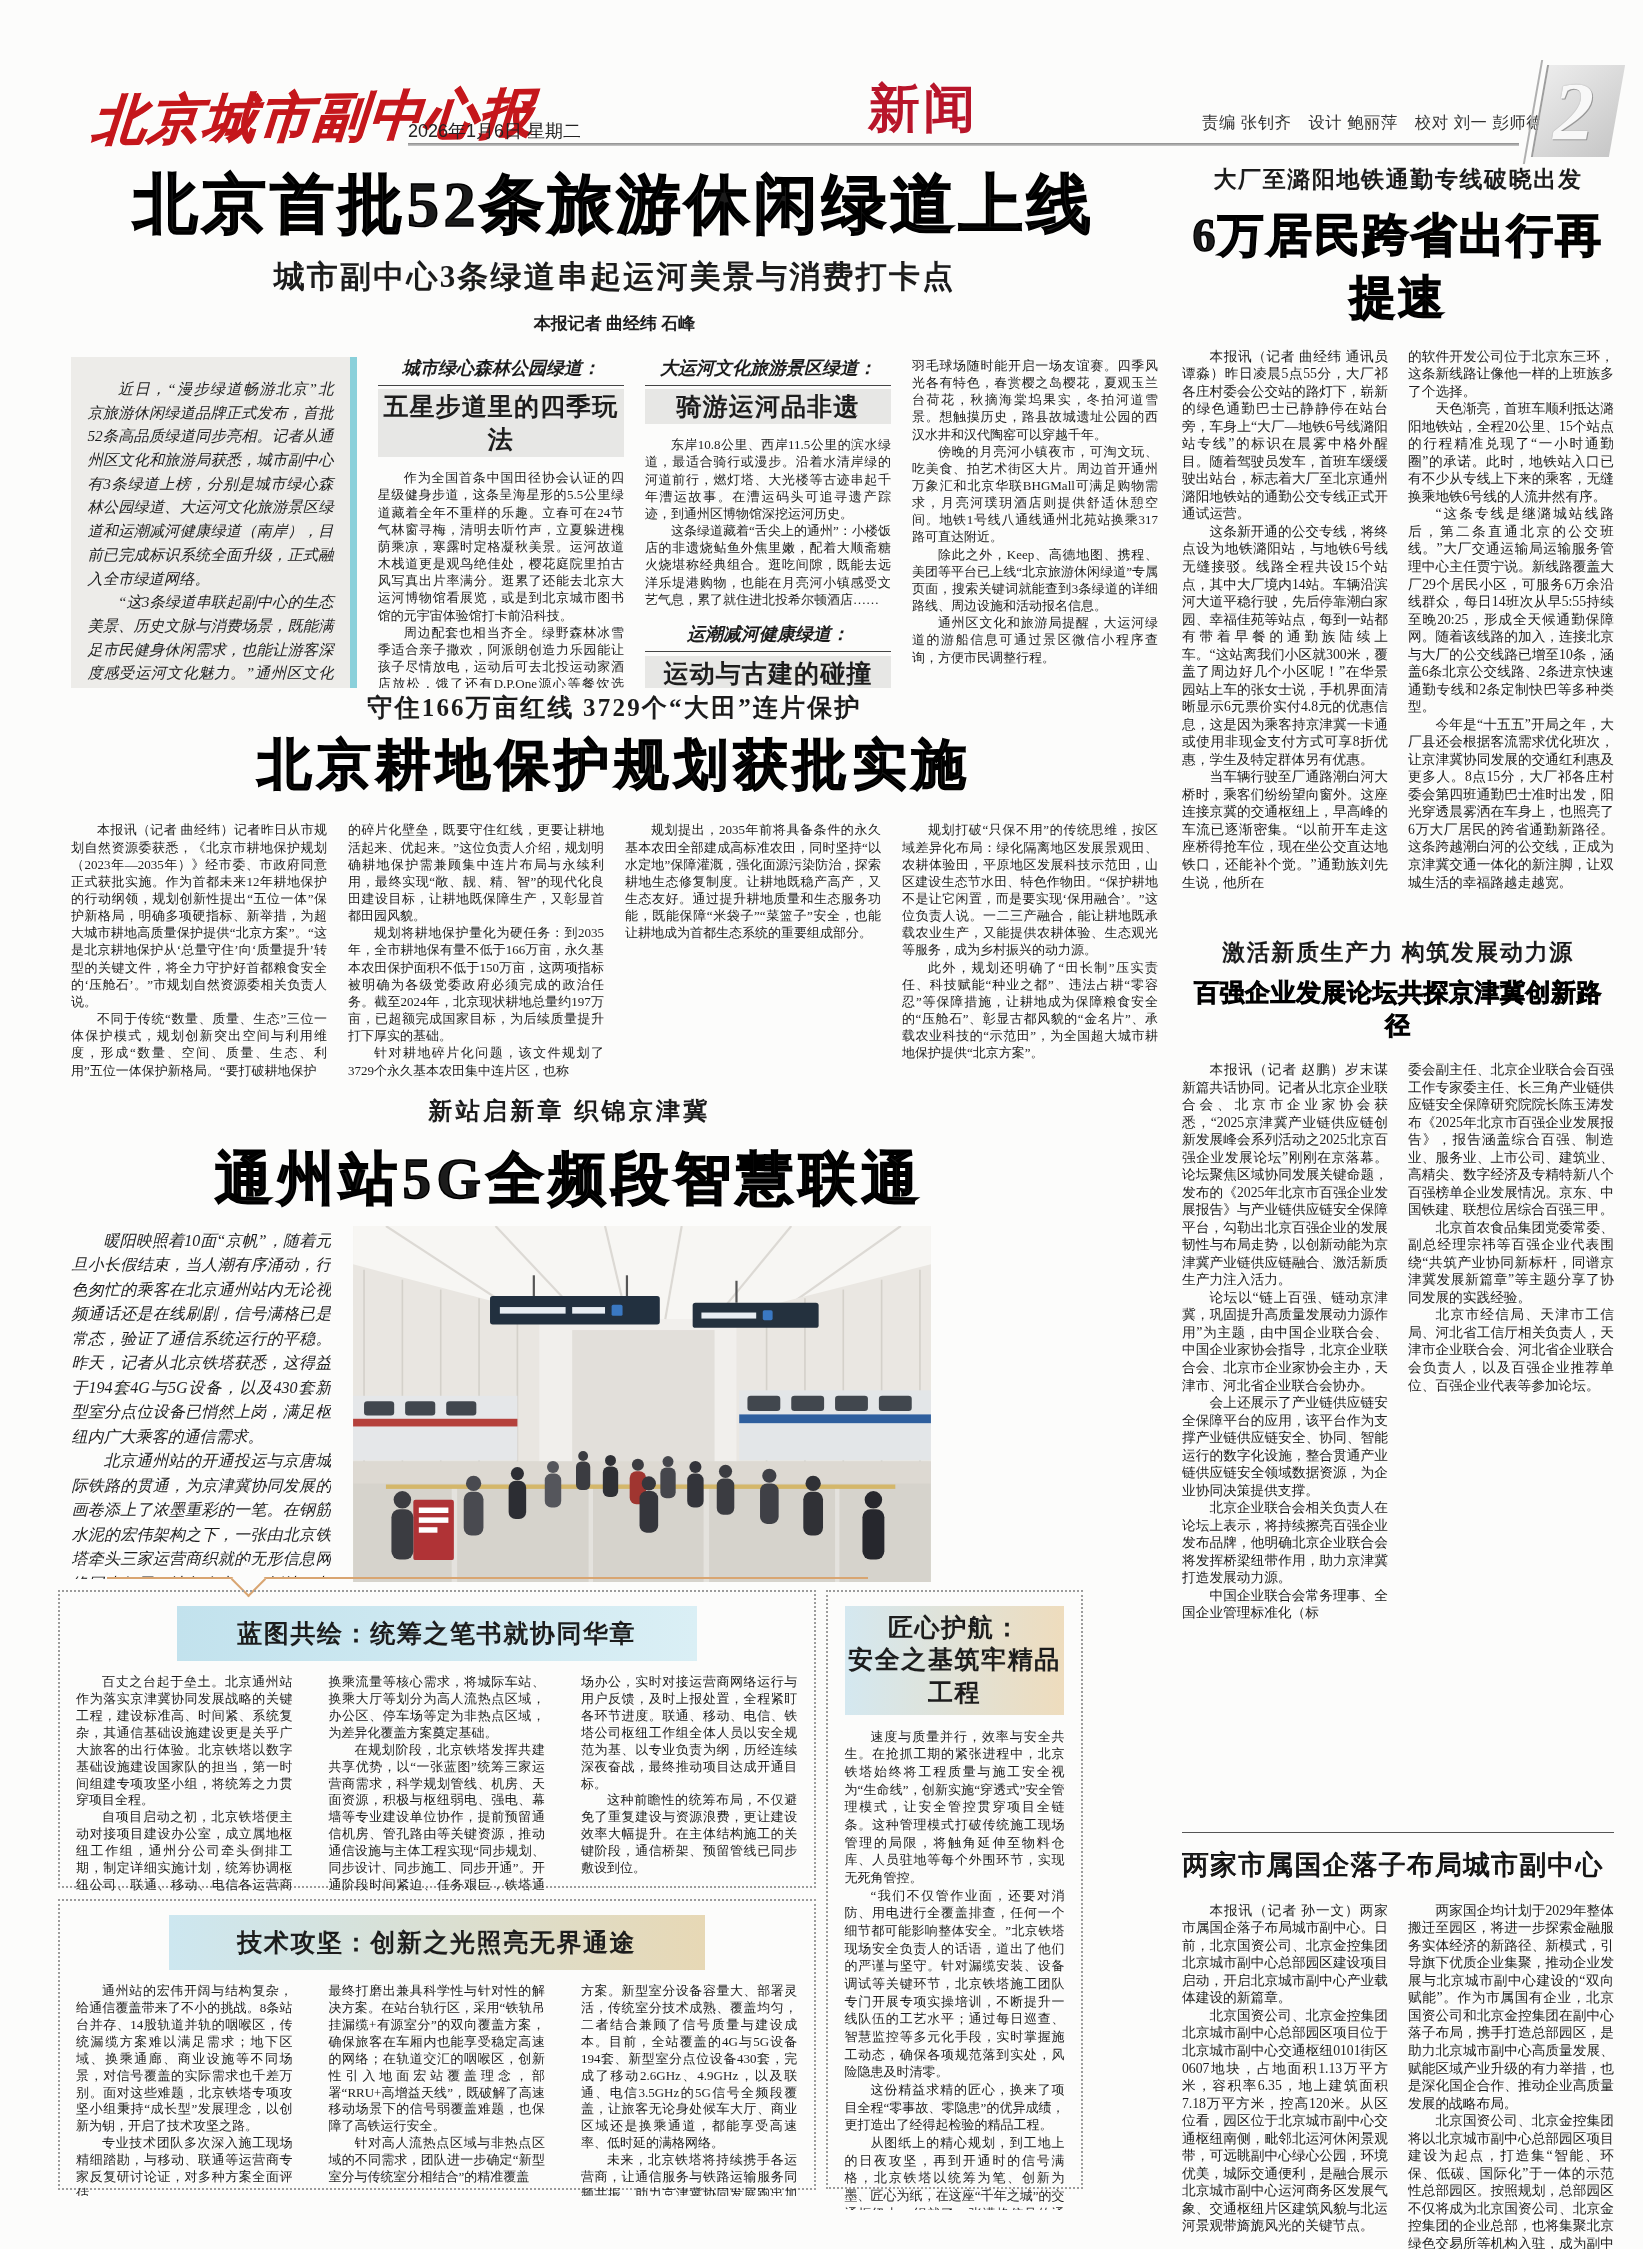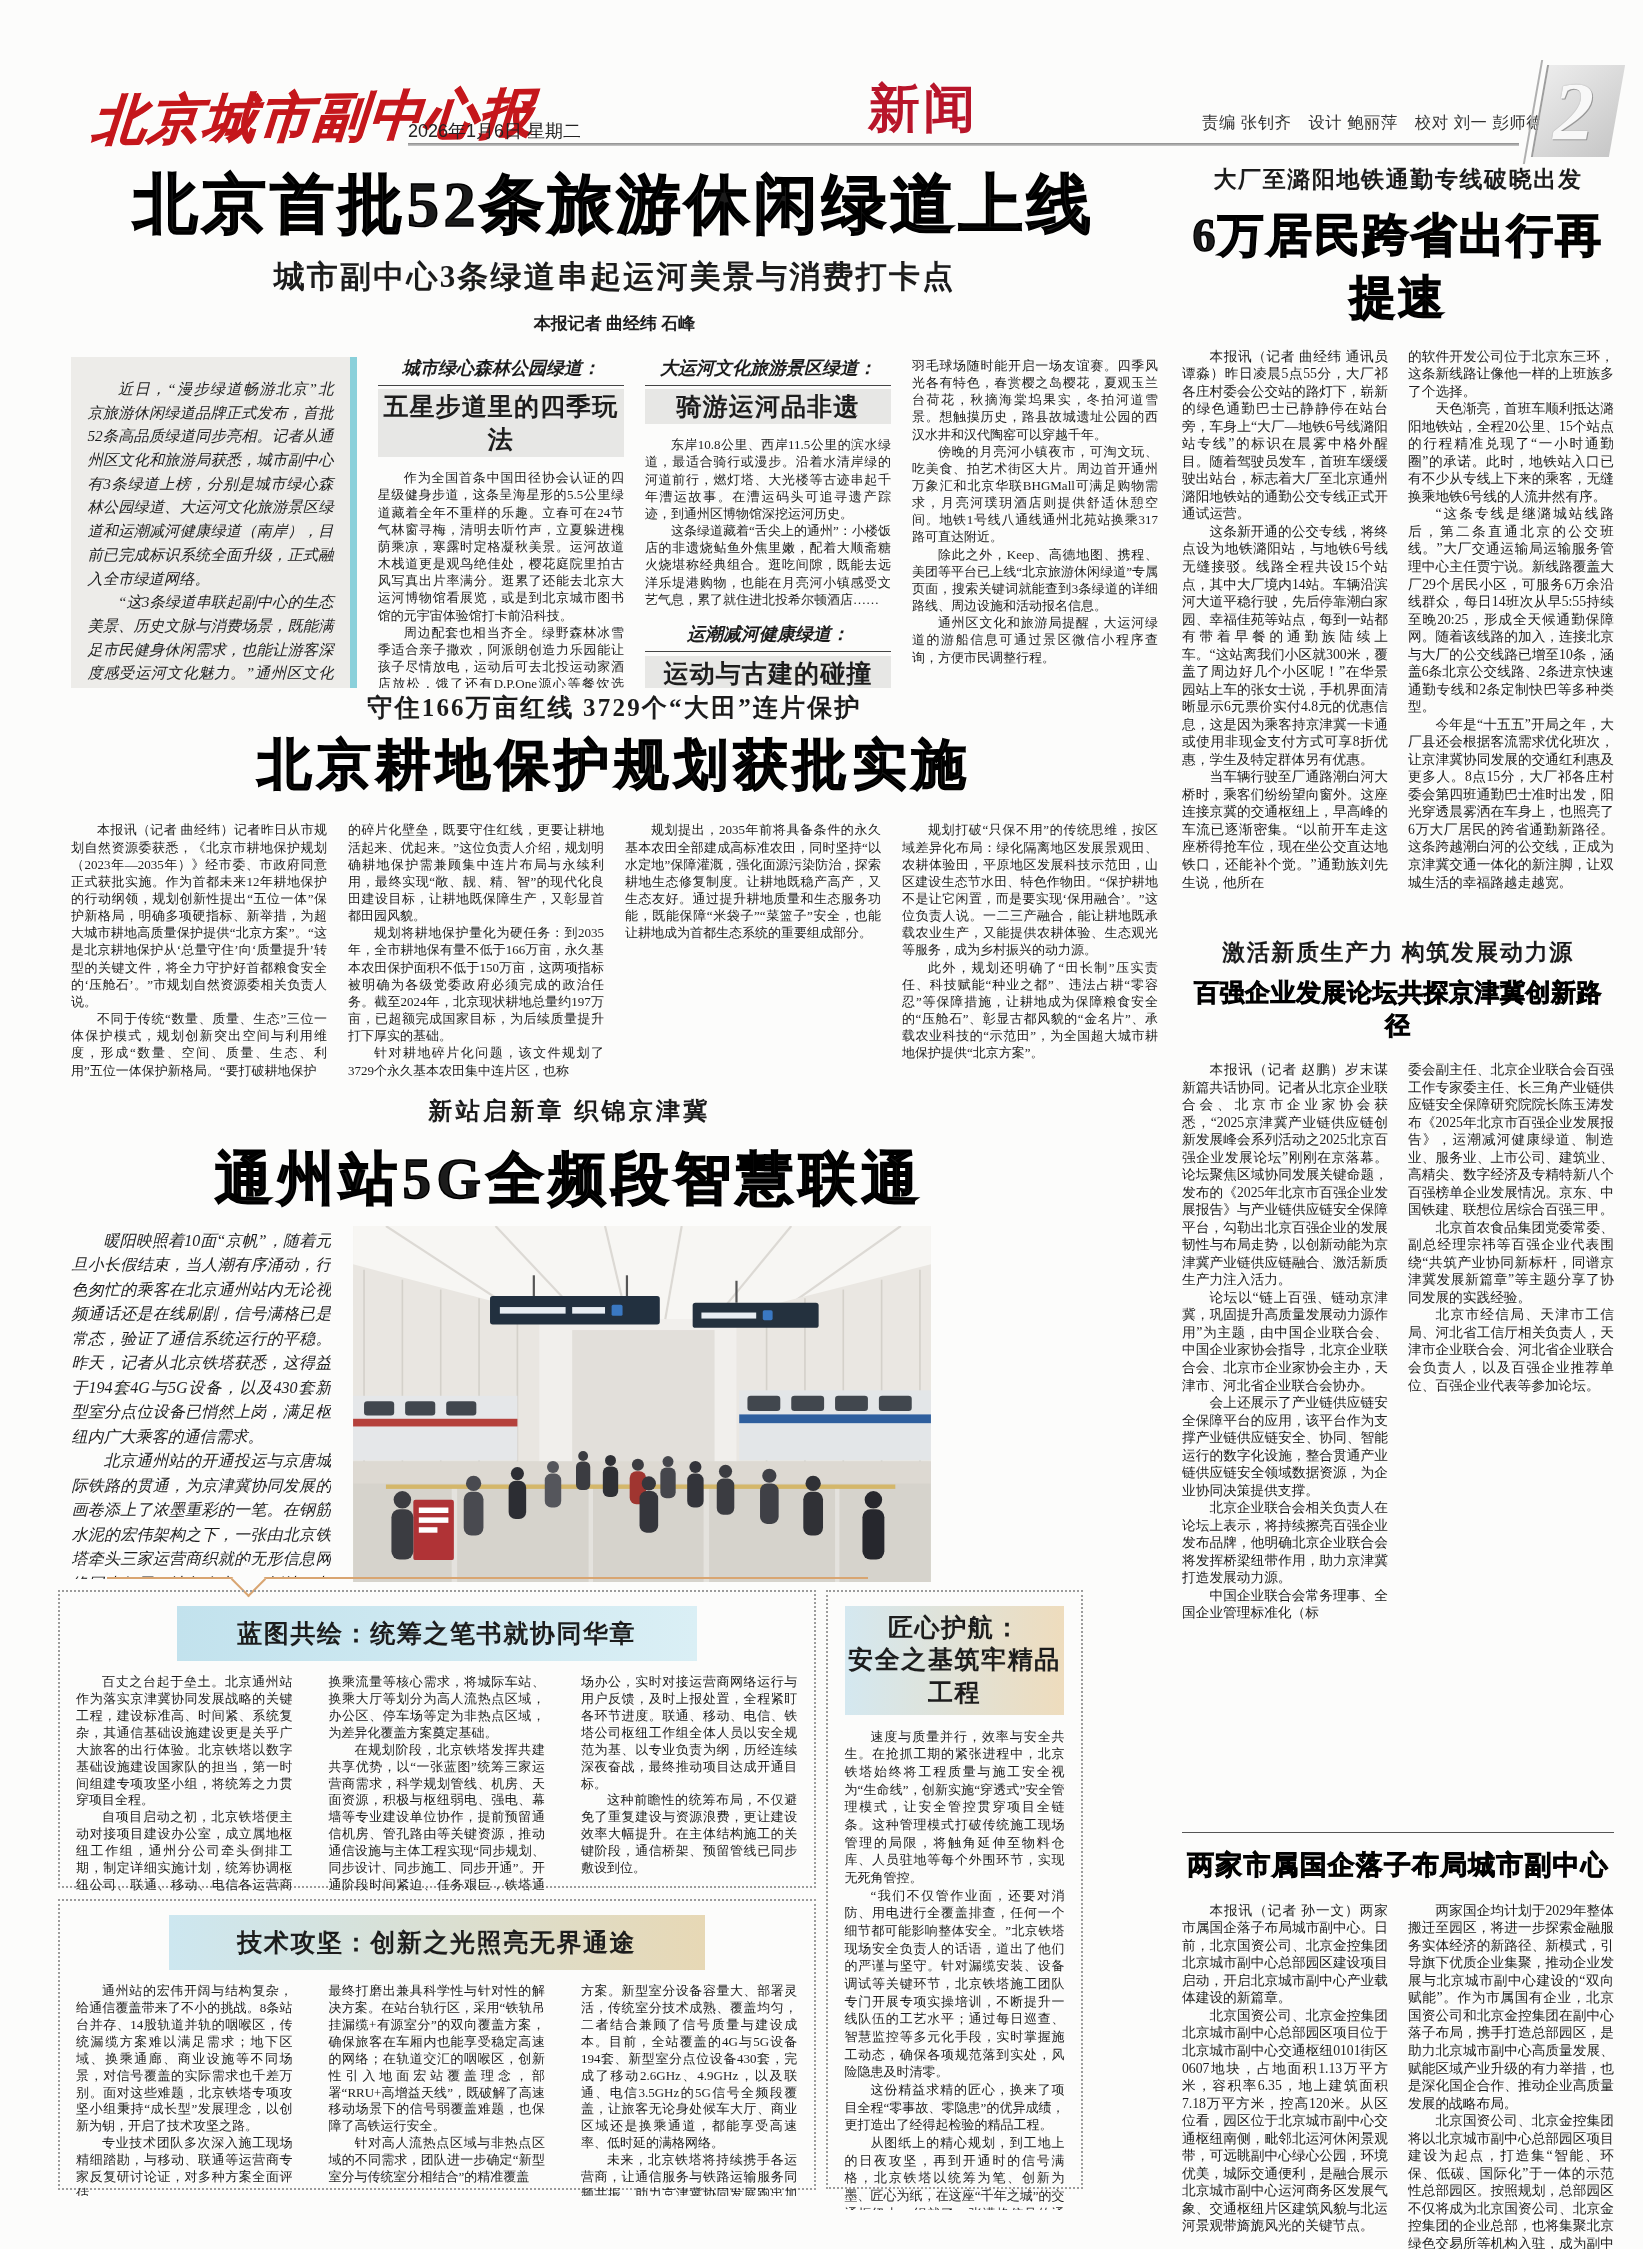--- a/index.html
+++ b/index.html
@@ -55,21 +55,21 @@
   .boxA .box-col{height:219px;}
   .boxC .box-col{height:213px;}
   .boxB-text{font-size:13px;line-height:1.36;height:482px;overflow:hidden;}
 
   
   .rail{position:absolute;left:1182px;top:164px;width:432px;}
   .rail-art{position:relative;}
   .rail-kicker{text-align:center;font-size:23px;font-weight:600;letter-spacing:1.6px;}
   .rail-hl1{text-align:center;font-size:46px;font-weight:900;letter-spacing:2.2px;-webkit-text-stroke:1.4px #000;margin-top:10px;}
   .rail-hl2{text-align:center;font-size:25px;font-weight:900;-webkit-text-stroke:0.8px #000;margin-top:8.8px;letter-spacing:0.5px;}
-  .rail-hl3{text-align:center;font-size:27px;font-weight:700;-webkit-text-stroke:0.8px #000;letter-spacing:1.1px;}
+  .rail-hl3{text-align:left;font-size:27px;font-weight:400;-webkit-text-stroke:0.8px #000;letter-spacing:1.1px;}
   .rail .cols{gap:20px;margin-top:18.6px;}
   .rail .col{font-size:13.7px;line-height:1.28;}
   .metro-cols .col{height:556px;}
   .forum-cols .col{height:745px;}
   .soe-cols .col{height:402px;}
   .rail-rule{border-top:1.6px solid #555;margin:0 0 14.2px 0;}
 </style>
 </head>
 <body>
 
@@ -368,21 +368,21 @@
       <div class="rail-hl2">百强企业发展论坛共探京津冀创新路径</div>
       <div class="cols forum-cols">
         <div class="col">
           <p>本报讯（记者 赵鹏）岁末谋新篇共话协同。记者从北京企业联合会、北京市企业家协会获悉，“2025京津冀产业链供应链创新发展峰会系列活动之2025北京百强企业发展论坛”刚刚在京落幕。论坛聚焦区域协同发展关键命题，发布的《2025年北京市百强企业发展报告》与产业链供应链安全保障平台，勾勒出北京百强企业的发展韧性与布局走势，以创新动能为京津冀产业链供应链融合、激活新质生产力注入活力。</p>
           <p>论坛以“链上百强、链动京津冀，巩固提升高质量发展动力源作用”为主题，由中国企业联合会、中国企业家协会指导，北京企业联合会、北京市企业家协会主办，天津市、河北省企业联合会协办。</p>
           <p>会上还展示了产业链供应链安全保障平台的应用，该平台作为支撑产业链供应链安全、协同、智能运行的数字化设施，整合贯通产业链供应链安全领域数据资源，为企业协同决策提供支撑。</p>
           <p>北京企业联合会相关负责人在论坛上表示，将持续擦亮百强企业发布品牌，他明确北京企业联合会将发挥桥梁纽带作用，助力京津冀打造发展动力源。</p>
           <p>中国企业联合会常务理事、全国企业管理标准化（标</p>
         </div>
         <div class="col">
-          <p class="cont">委会副主任、北京企业联合会百强工作专家委主任、长三角产业链供应链安全保障研究院院长陈玉涛发布《2025年北京市百强企业发展报告》，运潮减河健康绿道、制造业、服务业、上市公司、建筑业、高精尖、数字经济及专精特新八个百强榜单企业发展情况。京东、中国铁建、联想位居综合百强三甲。</p>
+          <p class="cont">委会副主任、北京企业联合会百强工作专家委主任、长三角产业链供应链安全保障研究院院长陈玉涛发布《2025年北京市百强企业发展报告》，报告涵盖综合百强、制造业、服务业、上市公司、建筑业、高精尖、数字经济及专精特新八个百强榜单企业发展情况。京东、中国铁建、联想位居综合百强三甲。</p>
           <p>北京首农食品集团党委常委、副总经理宗祎等百强企业代表围绕“共筑产业协同新标杆，同谱京津冀发展新篇章”等主题分享了协同发展的实践经验。</p>
           <p>北京市经信局、天津市工信局、河北省工信厅相关负责人，天津市企业联合会、河北省企业联合会负责人，以及百强企业推荐单位、百强企业代表等参加论坛。</p>
         </div>
       </div>
     </article>
 
     <article class="rail-art" style="margin-top:26px;">
       <div class="rail-rule"></div>
       <div class="rail-hl3">两家市属国企落子布局城市副中心</div>
       <div class="cols soe-cols">

